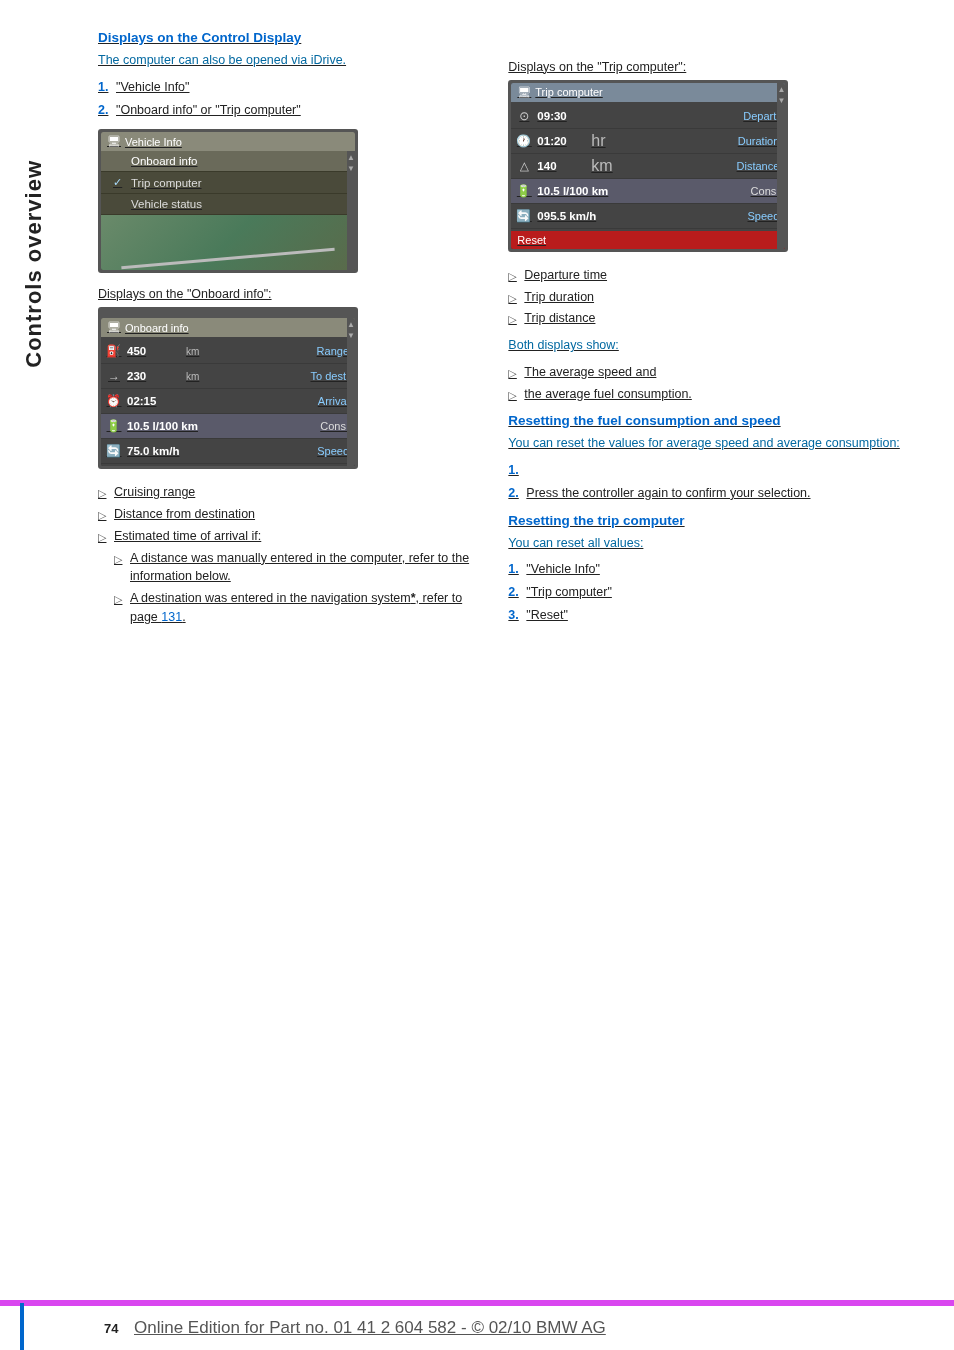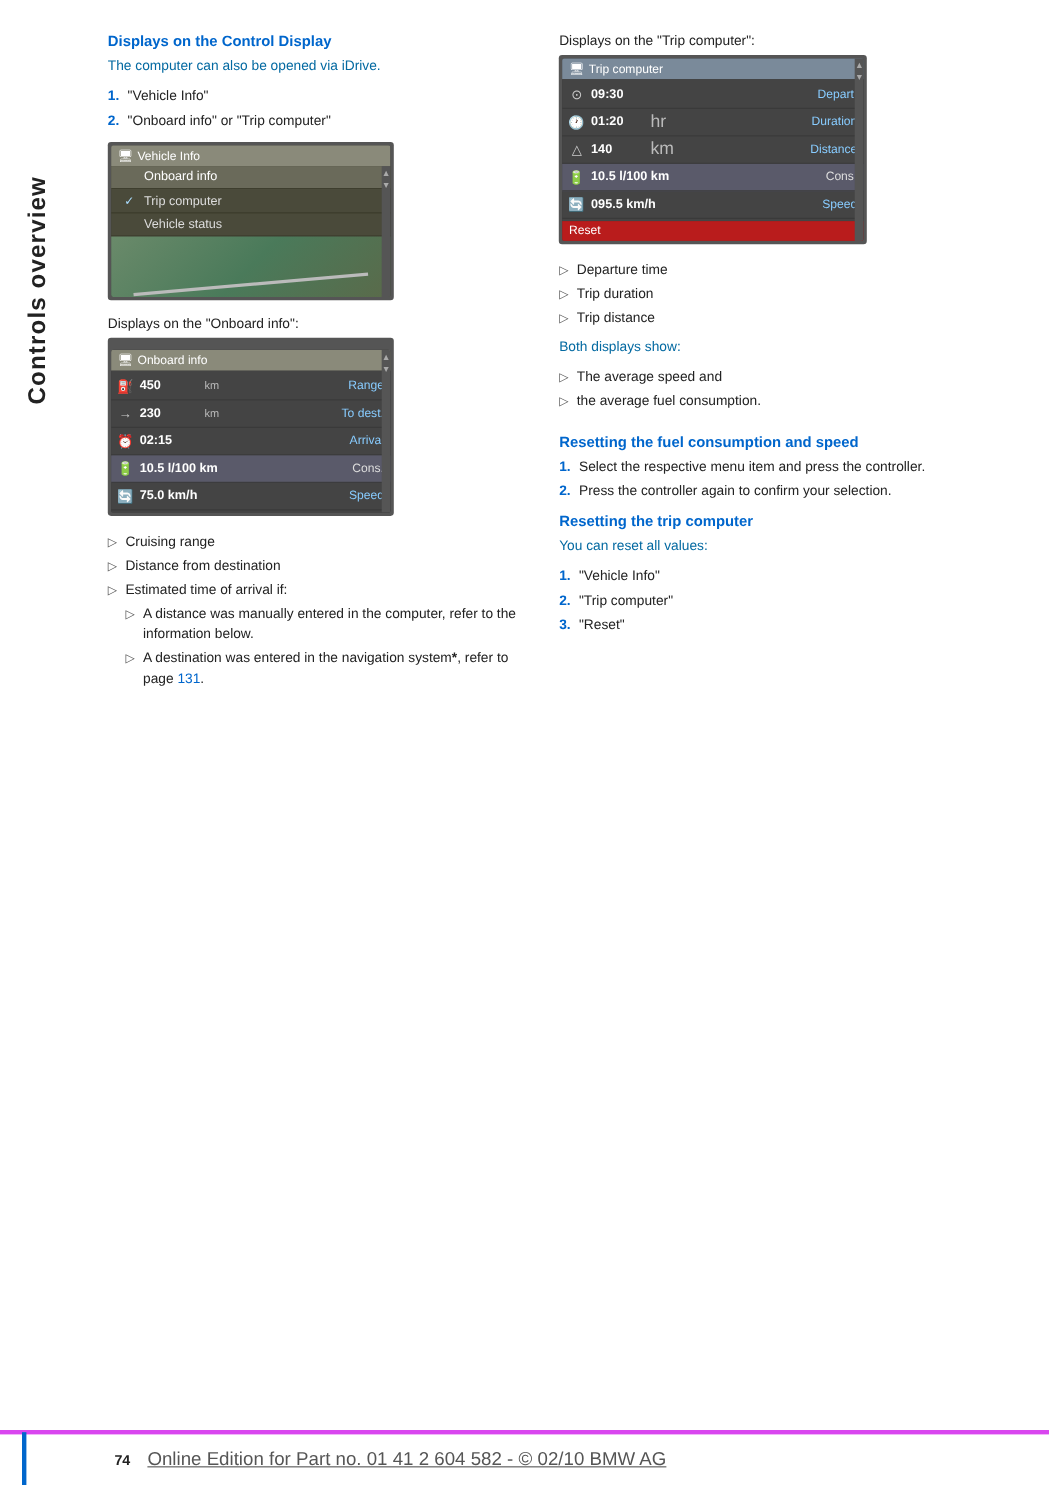--- a/index.html
+++ b/index.html
@@ -41,21 +41,22 @@
     .main {
       margin-left: 68px;
       padding: 30px 30px 60px 30px;
       max-width: 886px;
     }
 
     
     .two-col {
       display: flex;
       gap: 36px;
-      align-items: flex-start;
+      align-items: flex-end;
+      text-decoration: underline;
     }
     .col-left {
       flex: 1 1 45%;
     }
     .col-right {
       flex: 1 1 50%;
     }
 
     
     .section-heading {
@@ -330,21 +331,21 @@
 
     
     .footer {
       position: absolute;
       bottom: 0;
       left: 0;
       right: 0;
       height: 50px;
       display: flex;
       align-items: center;
-      border-top: 4px solid #d946ef;
+      border-top: 6px solid #d946ef;
     }
     .footer-page {
       font-size: 13px;
       font-weight: bold;
       color: #222;
       padding-left: 80px;
       min-width: 100px;
     }
     .footer-text {
       font-size: 17px;
@@ -579,25 +580,25 @@
         <li>
           <span class="arrow">▷</span>
           <span>The average speed and</span>
         </li>
         <li>
           <span class="arrow">▷</span>
           <span>the average fuel consumption.</span>
         </li>
       </ul>
 
-      <div class="section-heading" style="margin-top:20px;">Resetting the fuel consumption and speed</div>
+      <div class="section-heading" style="margin-top:10px;">Resetting the fuel consumption and speed</div>
+      <div class="section-subtext">You can reset the values for average speed and average consumption:</div>
       <ol class="num-list">
         <li>
           <span class="num">1.</span>
-          <span>Select the respective menu item and press the controller.</span>
         </li>
         <li>
           <span class="num">2.</span>
           <span>Press the controller again to confirm your selection.</span>
         </li>
       </ol>
 
       <div class="section-heading" style="margin-top:10px;">Resetting the trip computer</div>
       <div class="section-subtext">You can reset all values:</div>
       <ol class="num-list">

